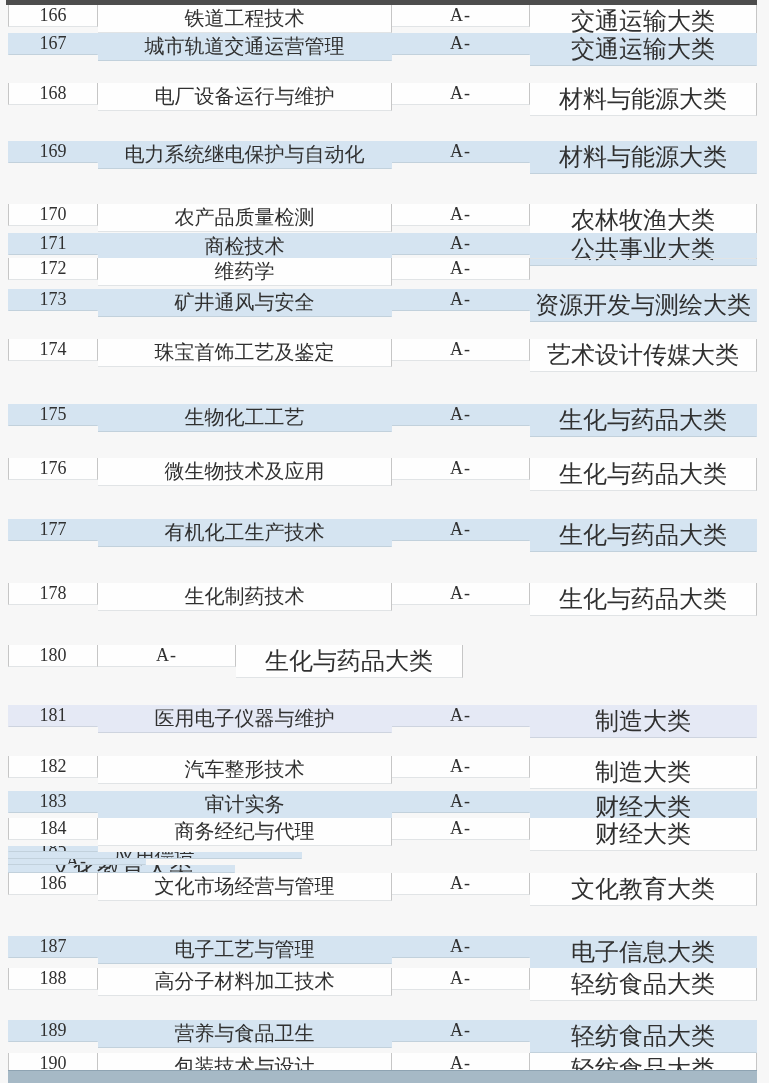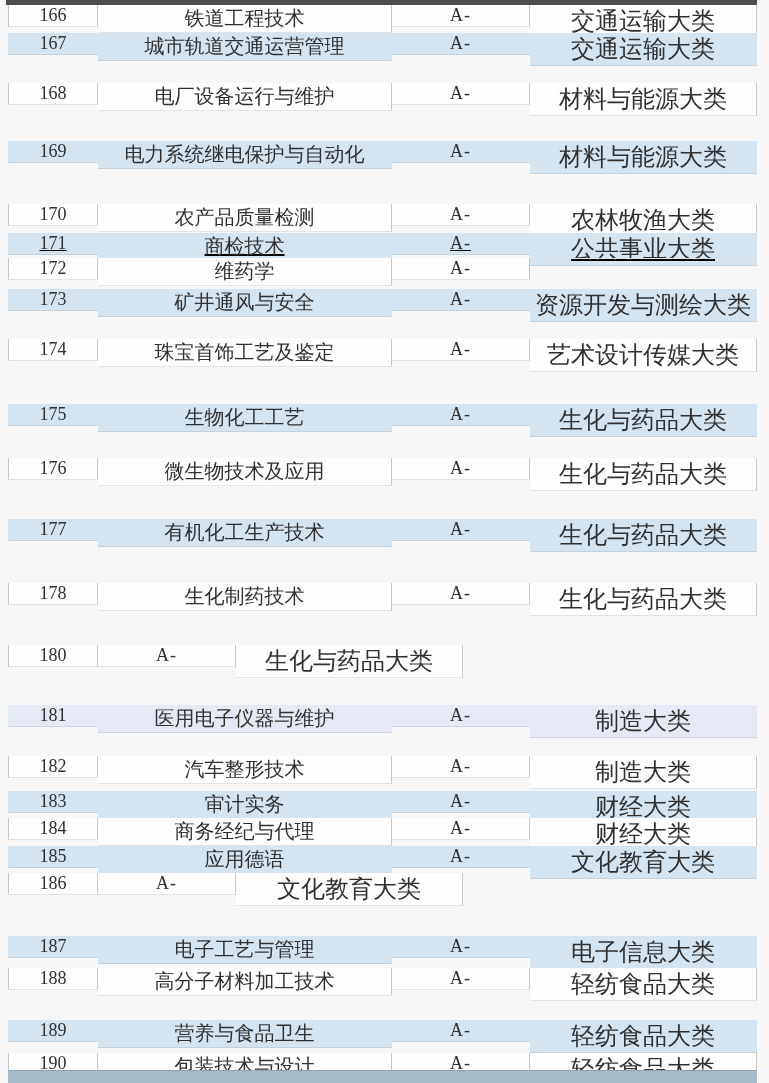--- a/index.html
+++ b/index.html
@@ -101,21 +101,21 @@
         <div class="cell c-major">电力系统继电保护与自动化</div>
         <div class="cell c-grade">A-</div>
         <div class="cell c-cat">材料与能源大类</div>
       </div>
       <div class="row white" style="height: 29px;">
         <div class="cell c-no">170</div>
         <div class="cell c-major">农产品质量检测</div>
         <div class="cell c-grade">A-</div>
         <div class="cell c-cat">农林牧渔大类</div>
       </div>
-      <div class="row blue" style="height: 25px; text-decoration: underline;">
+      <div class="row blue" style="height: 25px;">
         <div class="cell c-no">171</div>
         <div class="cell c-major">商检技术</div>
         <div class="cell c-grade">A-</div>
         <div class="cell c-cat">公共事业大类</div>
       </div>
       <div class="row white" style="height: 31px;">
         <div class="cell c-no">172</div>
         <div class="cell c-major">维药学</div>
         <div class="cell c-grade">A-</div>
         <div class="cell c-cat"></div>
@@ -178,28 +178,29 @@
         <div class="cell c-major">审计实务</div>
         <div class="cell c-grade">A-</div>
         <div class="cell c-cat">财经大类</div>
       </div>
       <div class="row white" style="height: 28px;">
         <div class="cell c-no">184</div>
         <div class="cell c-major">商务经纪与代理</div>
         <div class="cell c-grade">A-</div>
         <div class="cell c-cat">财经大类</div>
       </div>
-      <div class="row blue" style="height: 27px;">
+      <div class="row blue" style="height: 27px; flex-direction: column;">
         <div class="cell c-no">185</div>
         <div class="cell c-major">应用德语</div>
         <div class="cell c-grade">A-</div>
         <div class="cell c-cat">文化教育大类</div>
       </div>
       <div class="row white" style="height: 63px;">
         <div class="cell c-no">186</div>
+        <div class="cell c-major">文化市场经营与管理</div>
         <div class="cell c-grade">A-</div>
         <div class="cell c-cat">文化教育大类</div>
       </div>
       <div class="row blue" style="height: 32px;">
         <div class="cell c-no">187</div>
         <div class="cell c-major">电子工艺与管理</div>
         <div class="cell c-grade">A-</div>
         <div class="cell c-cat">电子信息大类</div>
       </div>
       <div class="row white" style="height: 52px;">

